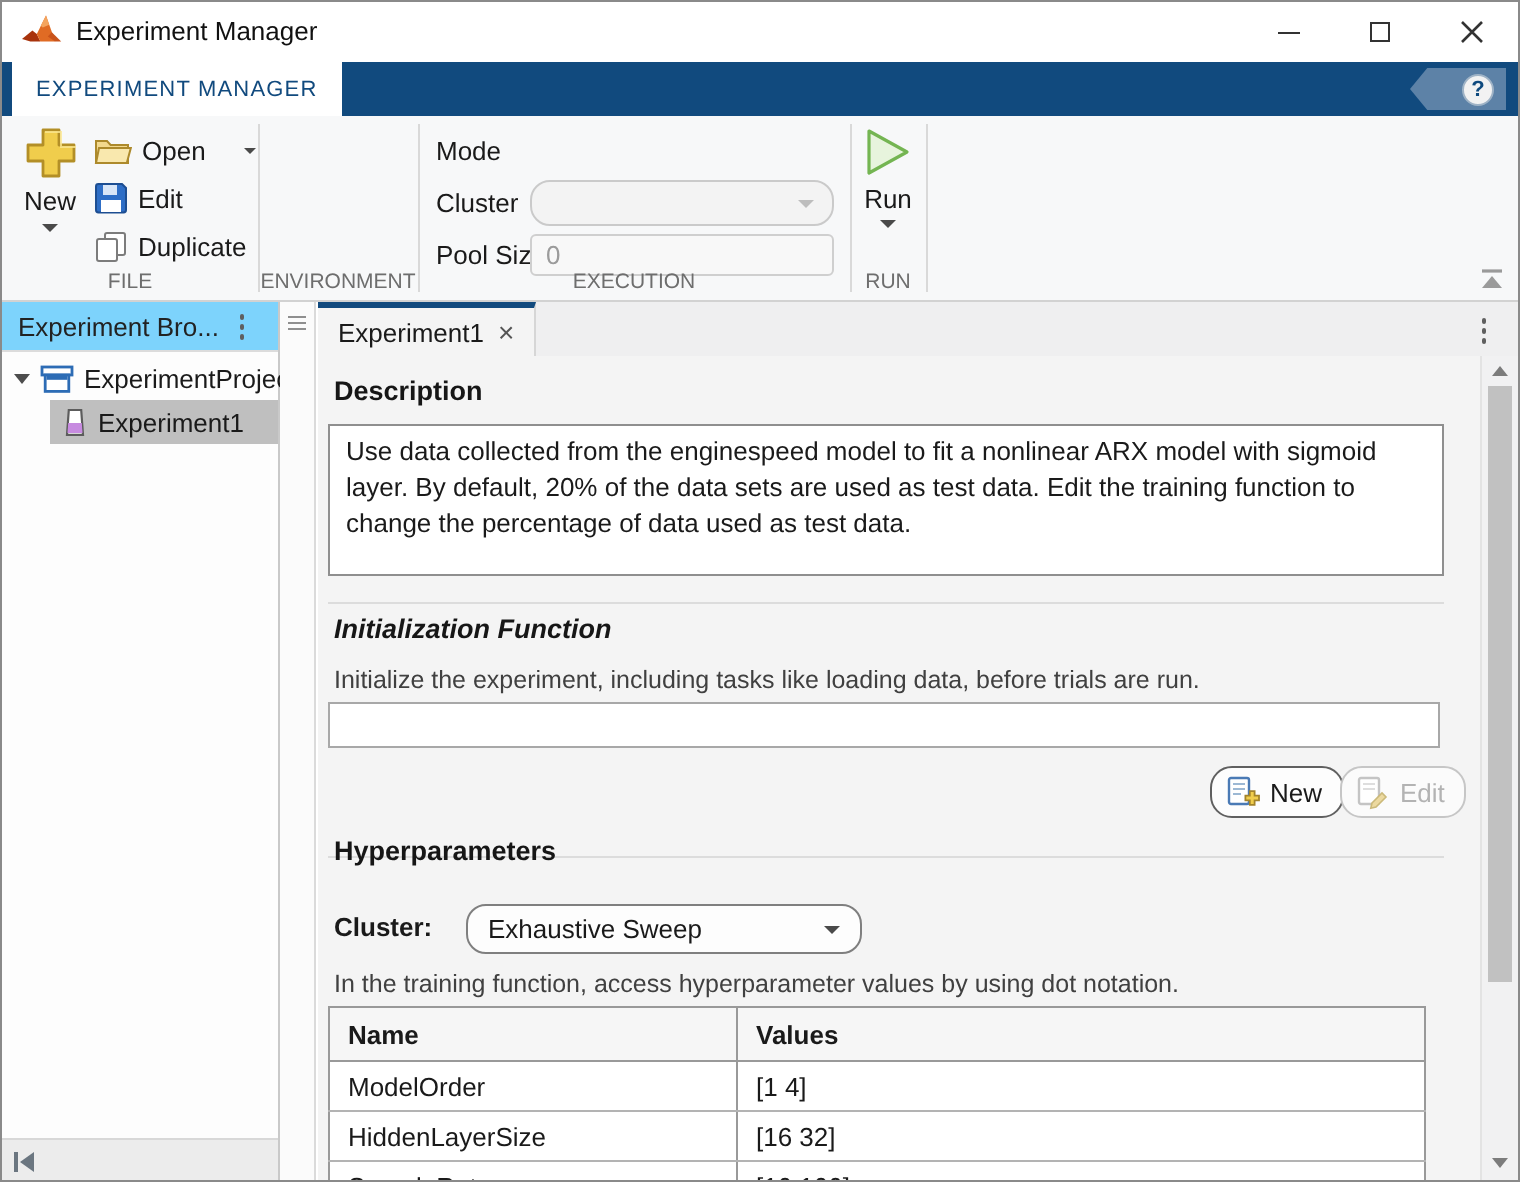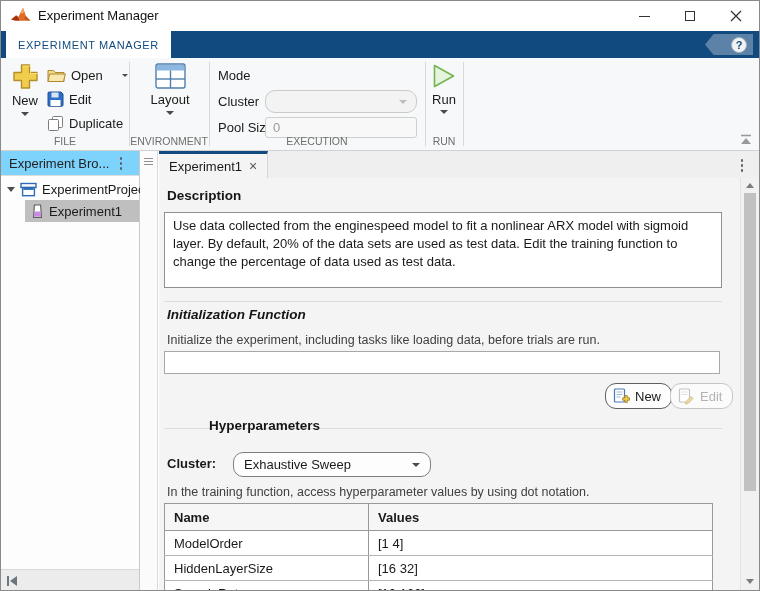--- a/index.html
+++ b/index.html
@@ -86,21 +86,21 @@
              border:1px solid #8f8f8f; resize:none; font-family:"Liberation Sans", sans-serif;
              font-size:13px; color:#1a1a1a; line-height:1.4; padding:4px 8px; }
   .hr{ position:absolute; left:5px; width:558px; border-top:1px solid #dcdcdc; }
   .init-h{ position:absolute; left:8px; top:129px;font-style:italic; }
   .init-help{ position:absolute; left:8px; top:155px; }
   .init-input{ position:absolute; left:5px; top:173px; width:556px; height:23px; background:#fff;
                border:1px solid #a8a8a8; font-family:"Liberation Sans", sans-serif; font-size:13px; padding:0 6px; }
   .btn{ position:absolute; height:26px; border-radius:11px; background:#fdfdfd; border:1px solid #606060;
         display:flex; align-items:center; gap:5px; padding:0 10px 0 7px; font-size:13px; color:#1a1a1a; }
   .btn.disabled{ border-color:#c6c6c6; color:#b3b3b3; background:#fbfbfb; }
-  .hyp-h{ position:absolute; left:8px; top:240px;margin-left:42px; }
+  .hyp-h{ position:absolute; left:8px; top:240px; }
   .strategy-label{ position:absolute; left:8px; top:278px; font-weight:bold; font-size:13px; }
   .strategy-combo{ position:absolute; left:74px; top:274px; width:198px; height:25px; background:#fdfdfd;
                    border:1px solid #7f7f7f; border-radius:10px; display:flex; align-items:center;
                    padding:0 10px; font-size:13px; }
   .strategy-combo .caret{ margin-left:auto; }
   .hyp-help{ position:absolute; left:8px; top:307px; }
   .hyptable{ position:absolute; left:5px; top:325px; width:549px; border-collapse:collapse;
              font-size:13px; background:#fff; }
   .hyptable th{ background:#f6f6f6; text-align:left; font-weight:bold; padding:5px 9px; height:27px;
                 border:1px solid #999; }
@@ -177,30 +177,20 @@
     <div class="smallrow" style="top:54px;">
       <svg width="17" height="17" viewBox="0 0 17 17">
         <rect x="5.5" y="1.5" width="10" height="11" rx="1" fill="#fff" stroke="#7c7c7c"></rect>
         <rect x="1.5" y="4.5" width="10" height="11" rx="1" fill="#fff" stroke="#7c7c7c"></rect>
       </svg>
       <span>Duplicate</span>
     </div>
     <div class="section-label" style="left:0; width:128px;">FILE</div>
     <div class="tsep" style="left:128px;"></div>
 
-    <div class="bigbtn" style="left:138px; width:62px;">
-      <svg width="31" height="26" viewBox="0 0 31 26">
-        <rect x="1" y="1" width="29" height="24" rx="2" fill="#fff" stroke="#4f7fae" stroke-width="1.4"></rect>
-        <rect x="2" y="2" width="27" height="5.5" fill="#8cb7e0"></rect>
-        <line x1="15.5" y1="7.5" x2="15.5" y2="25" stroke="#4f7fae" stroke-width="1.4"></line>
-        <line x1="1" y1="16" x2="30" y2="16" stroke="#4f7fae" stroke-width="1.4"></line>
-      </svg>
-      <span class="lbl">Layout</span>
-      <span class="caret" style="margin-top:4px;"></span>
-    </div>
     <div class="section-label" style="left:128px; width:80px;">ENVIRONMENT</div>
     <div class="tsep" style="left:208px;"></div>
 
     <span class="exec-label" style="top:10px;">Mode</span>
     <span class="exec-label" style="top:36px;">Cluster</span>
     <div class="combo disabled" style="top:32px;">
       <span></span>
       <span class="caret dis"></span>
     </div>
     <span class="exec-label" style="top:62px;">Pool Size</span>

